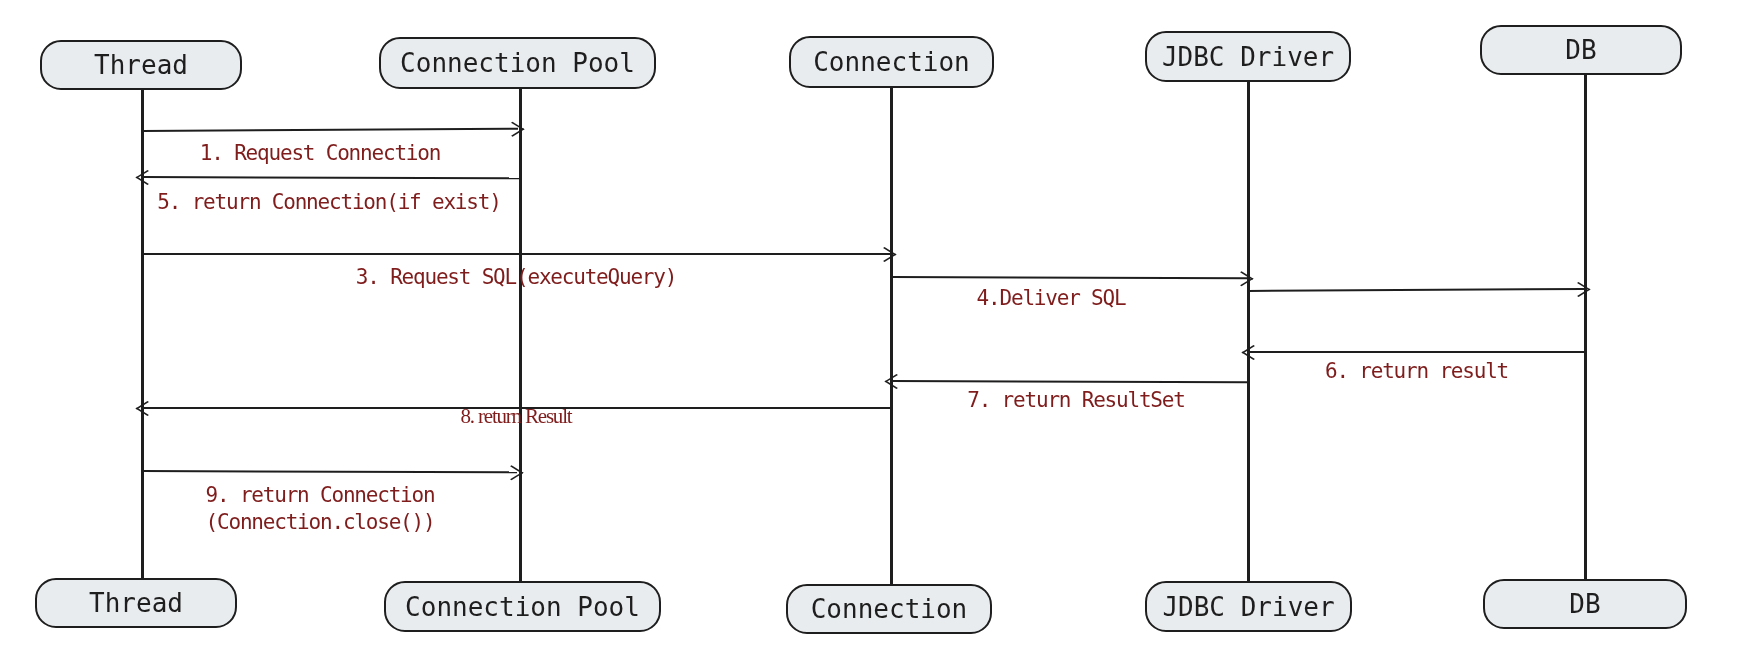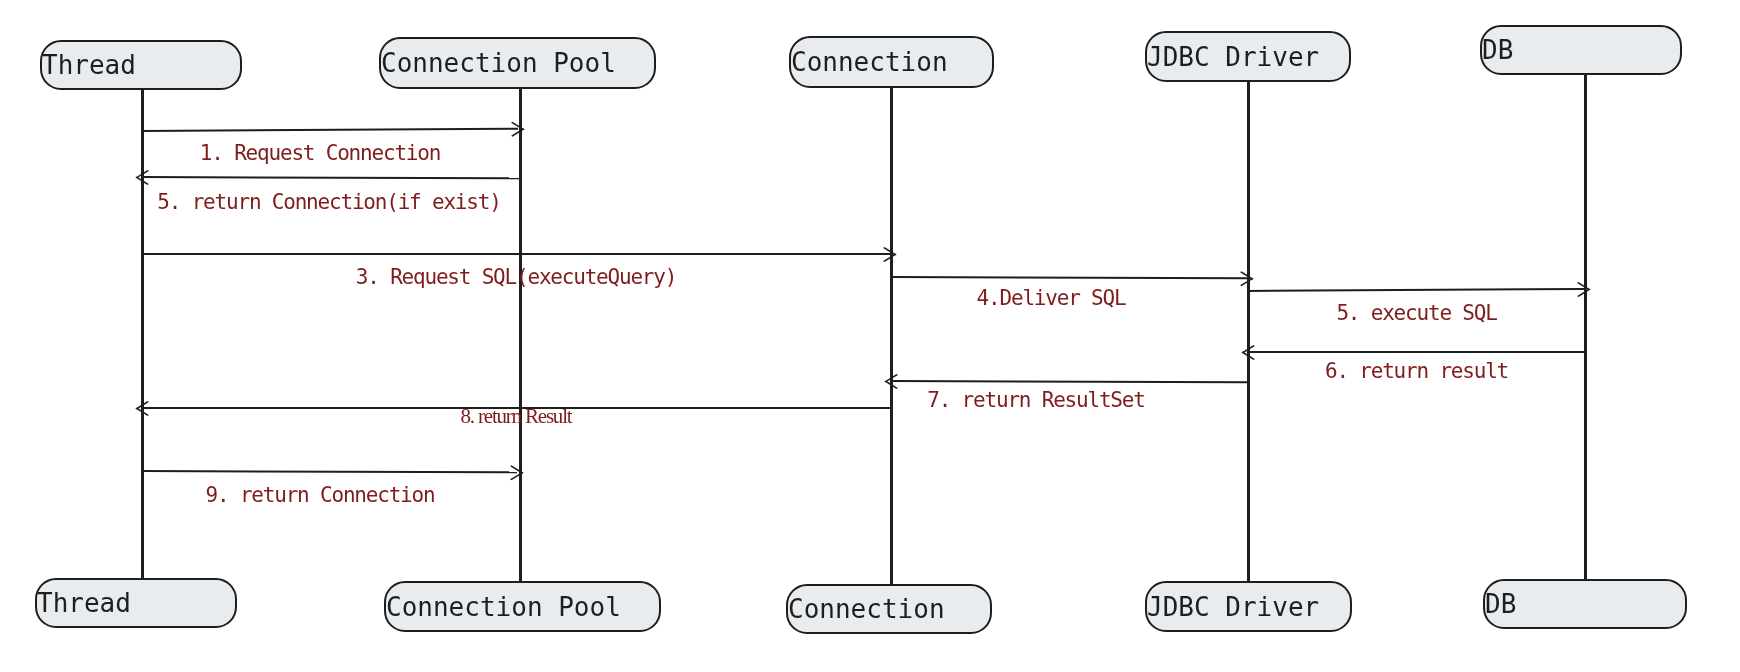--- a/index.html
+++ b/index.html
@@ -18,21 +18,21 @@
   }
   
   .pbox {
     position: absolute;
     box-sizing: border-box;
     background: #e9ecef;
     border: 2.5px solid #1e1e1e;
     border-radius: 21px;
     display: flex;
     align-items: center;
-    justify-content: flex-start;
+    justify-content: center;
     font-size: 26px;
     letter-spacing: 0;
     color: #1e1e1e;
     white-space: nowrap;
   }
   
   .lifeline {
     position: absolute;
     width: 2.5px;
     background: #1e1e1e;
@@ -109,26 +109,26 @@
   <div class="arrow right tilt-a" style="left:1248px; top:290px; width:336px;"></div>
   <div class="arrow left" style="left:1248px; top:351px; width:336px;"></div>
   <div class="arrow left  tilt-b" style="left:891px;  top:380px; width:356px;"></div>
   <div class="arrow left" style="left:142px;  top:407px; width:748px;"></div>
   <div class="arrow right tilt-b" style="left:142px;  top:470px; width:375px;"></div>
 
   <div class="mlabel" style="left:131px;  top:140px; width:378px;">1. Request Connection</div>
   <div class="mlabel" style="left:134px;  top:189px; width:390px;">5. return Connection(if exist)</div>
   <div class="mlabel" style="left:141px;  top:264px; width:750px;text-align:center;">3. Request SQL(executeQuery)</div>
   <div class="mlabel" style="left:891px;  top:285px; width:320px;">4.Deliver SQL</div>
-  <div class="mlabel" style="left:1248px; top:300px; width:337px;">5. execute SQL</div>
   <div class="mlabel" style="left:1248px; top:358px; width:337px;">6. return result</div>
-  <div class="mlabel" style="left:882px;  top:387px; width:308px;">7. return ResultSet</div>
+  <div class="mlabel" style="left:922px;  top:387px; width:308px;">7. return ResultSet</div>
   <div class="mlabel" style="left:141px;  top:403px; width:750px;font-family:Liberation Serif, serif;">8. return Result</div>
   <div class="mlabel" style="left:131px;  top:482px; width:378px;">
     <div>9. return Connection</div>
+    <div>(Connection.close())</div>
   </div>
 
   <div class="pbox" style="left:35px;  top:578px; width:202px; height:50px;">
       <span>Thread</span>
     </div>
   <div class="pbox" style="left:384px; top:581px; width:277px; height:51px;">
       <span>Connection Pool</span>
     </div>
   <div class="pbox" style="left:786px; top:584px; width:206px; height:50px;">
       <span>Connection</span>

